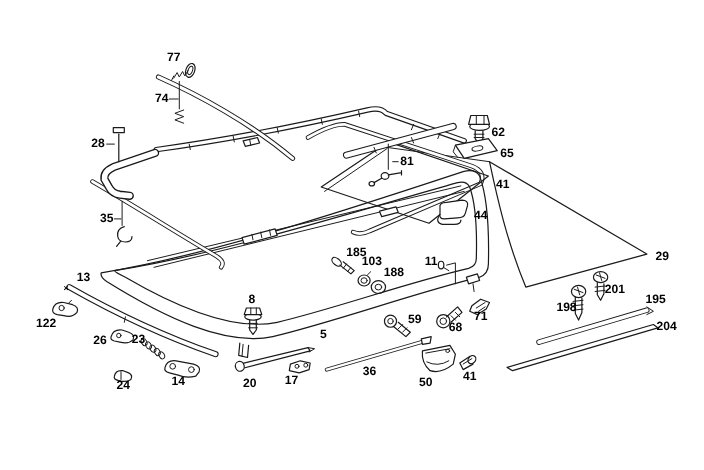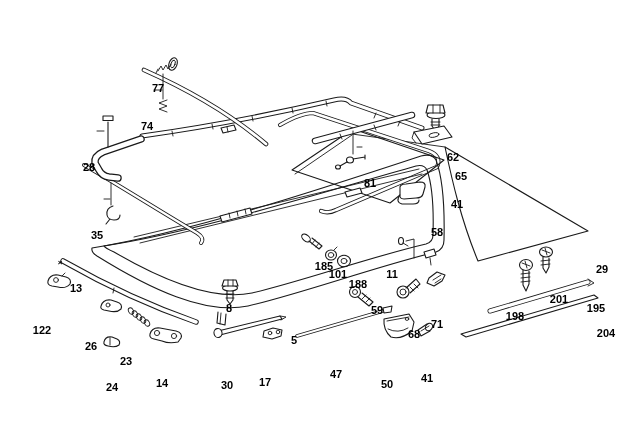--- a/index.html
+++ b/index.html
@@ -1,20 +1,20 @@
 <!DOCTYPE html>
 <html><head>
 <meta charset="utf-8">
 <style>
   html,body{margin:0;padding:0;background:#ffffff;}
   .stage{position:relative;width:640px;height:427px;background:#ffffff;overflow:hidden;
          font-family:"Liberation Sans",sans-serif;}
   .stage svg{position:absolute;left:0;top:0;}
   .lbl{position:absolute;transform:translate(-50%,-50%);font:bold 11px "Liberation Sans",sans-serif;
-       color:#000;white-space:nowrap;letter-spacing:0;margin-top:36px;}
+       color:#000;white-space:nowrap;letter-spacing:0;}
   .xmark{position:absolute;transform:translate(-50%,-50%);font:bold 8px "Liberation Sans",sans-serif;color:#000;}
   .ln{fill:none;stroke:#1a1a1a;stroke-width:1.1;stroke-linecap:round;stroke-linejoin:round;}
   .w{stroke:#ffffff;}
   .f{fill:#ffffff;stroke:#1a1a1a;stroke-width:1.1;stroke-linejoin:round;}
   .thin{stroke-width:0.9;}
 </style>
 </head>
 <body>
 
 <div class="stage">
@@ -237,41 +237,41 @@
 </svg>
 
 <span class="lbl" style="left:158px;top:52px">77</span>
 <span class="lbl" style="left:147px;top:90px">74</span>
 <span class="lbl" style="left:89px;top:131px">28</span>
 <span class="lbl" style="left:97px;top:199px">35</span>
 <span class="lbl" style="left:76px;top:252px">13</span>
 <span class="xmark" style="left:60px;top:262px">×</span>
 <span class="lbl" style="left:42px;top:294px">122</span>
 <span class="lbl" style="left:91px;top:310px">26</span>
-<span class="lbl" style="left:126px;top:325px">23</span>
+<span class="lbl" style="left:126px;top:309px">23</span>
 <span class="lbl" style="left:112px;top:351px">24</span>
 <span class="lbl" style="left:162px;top:347px">14</span>
-<span class="lbl" style="left:227px;top:349px">30</span>
+<span class="lbl" style="left:227px;top:349px">20</span>
 <span class="lbl" style="left:265px;top:346px">17</span>
 <span class="lbl" style="left:229px;top:272px">8</span>
 <span class="lbl" style="left:294px;top:304px">5</span>
-<span class="lbl" style="left:336px;top:338px">47</span>
+<span class="lbl" style="left:336px;top:338px">36</span>
 <span class="lbl" style="left:387px;top:348px">50</span>
 <span class="lbl" style="left:427px;top:342px">41</span>
-<span class="lbl" style="left:377px;top:274px">59</span>
+<span class="lbl" style="left:377px;top:291px">59</span>
 <span class="lbl" style="left:414px;top:298px">68</span>
 <span class="lbl" style="left:437px;top:288px">71</span>
 <span class="lbl" style="left:324px;top:230px">185</span>
-<span class="lbl" style="left:338px;top:238px">101</span>
+<span class="lbl" style="left:338px;top:238px">103</span>
 <span class="lbl" style="left:358px;top:248px">188</span>
 <span class="lbl" style="left:392px;top:238px">11</span>
 <span class="lbl" style="left:370px;top:147px">81</span>
 <span class="lbl" style="left:453px;top:121px">62</span>
 <span class="lbl" style="left:461px;top:140px">65</span>
 <span class="lbl" style="left:457px;top:168px">41</span>
-<span class="lbl" style="left:437px;top:196px">58</span>
+<span class="lbl" style="left:437px;top:196px">44</span>
 <span class="lbl" style="left:602px;top:233px">29</span>
 <span class="lbl" style="left:515px;top:280px">198</span>
 <span class="lbl" style="left:559px;top:263px">201</span>
 <span class="lbl" style="left:596px;top:272px">195</span>
 <span class="lbl" style="left:606px;top:297px">204</span>
 
 </div>
 
 </body></html>

